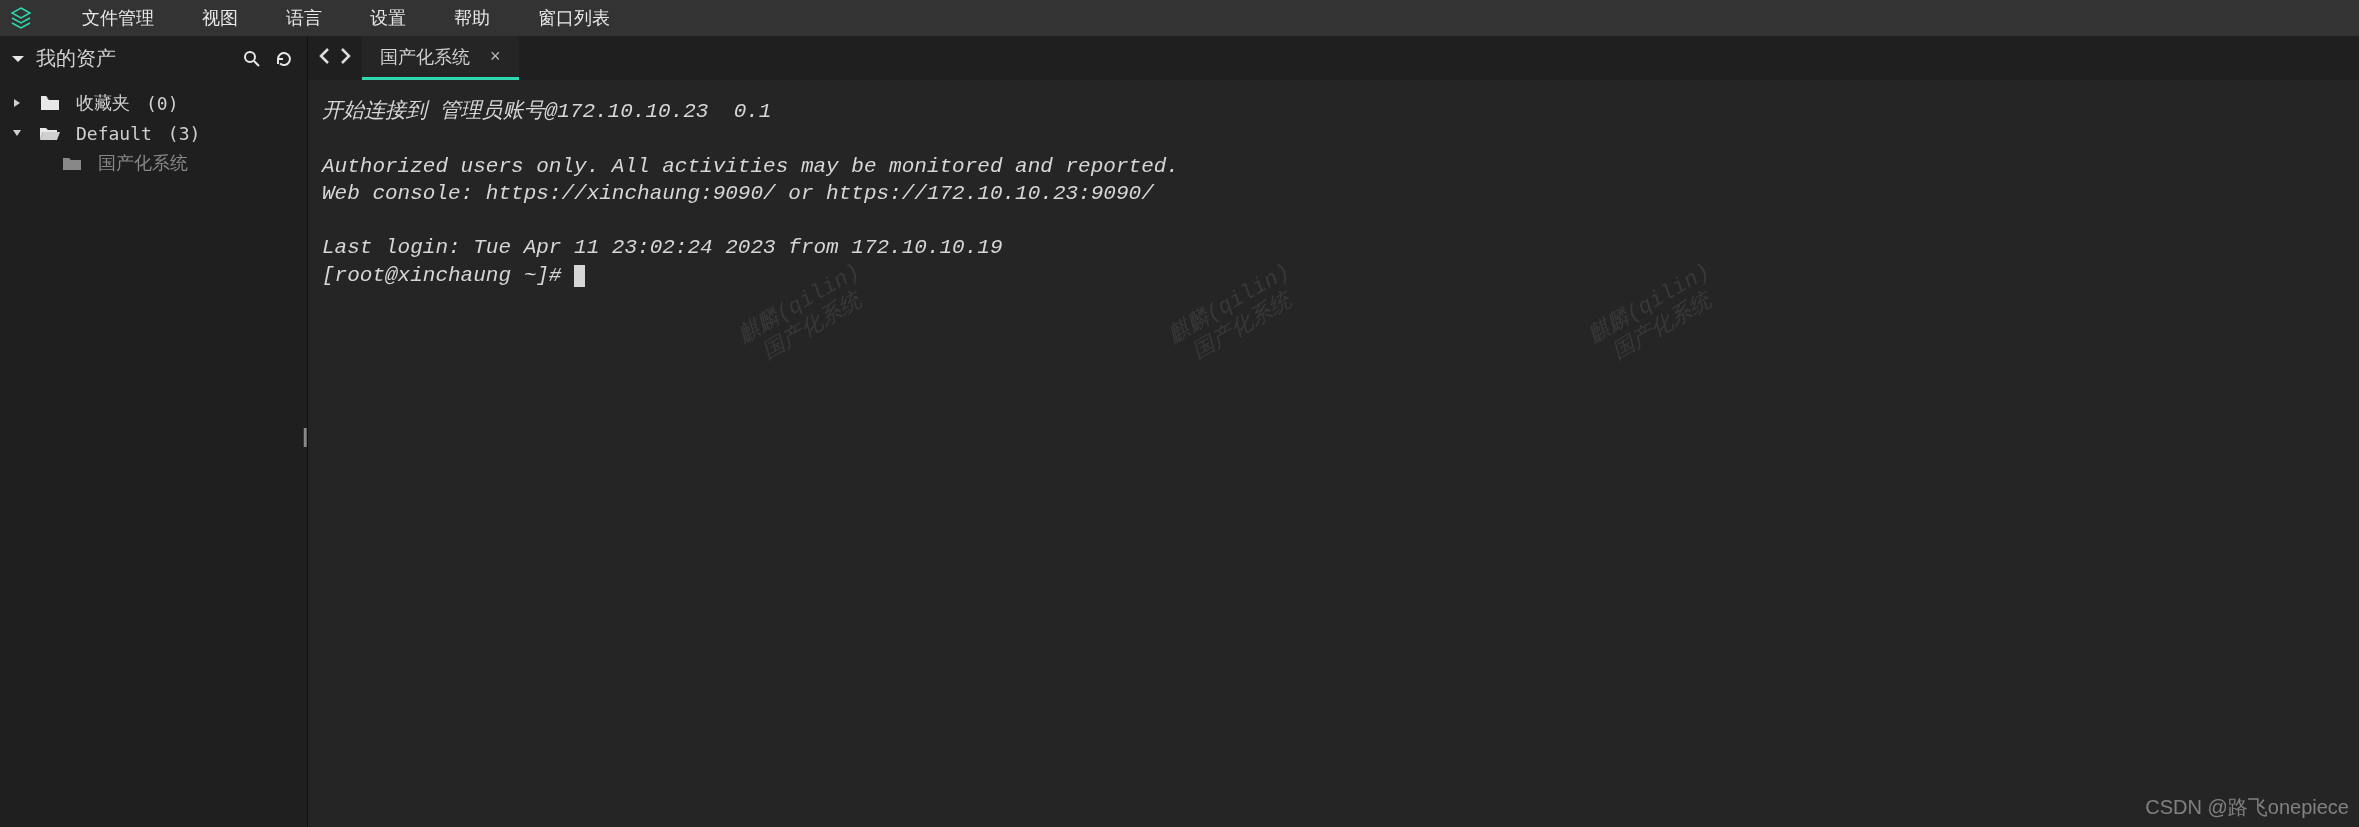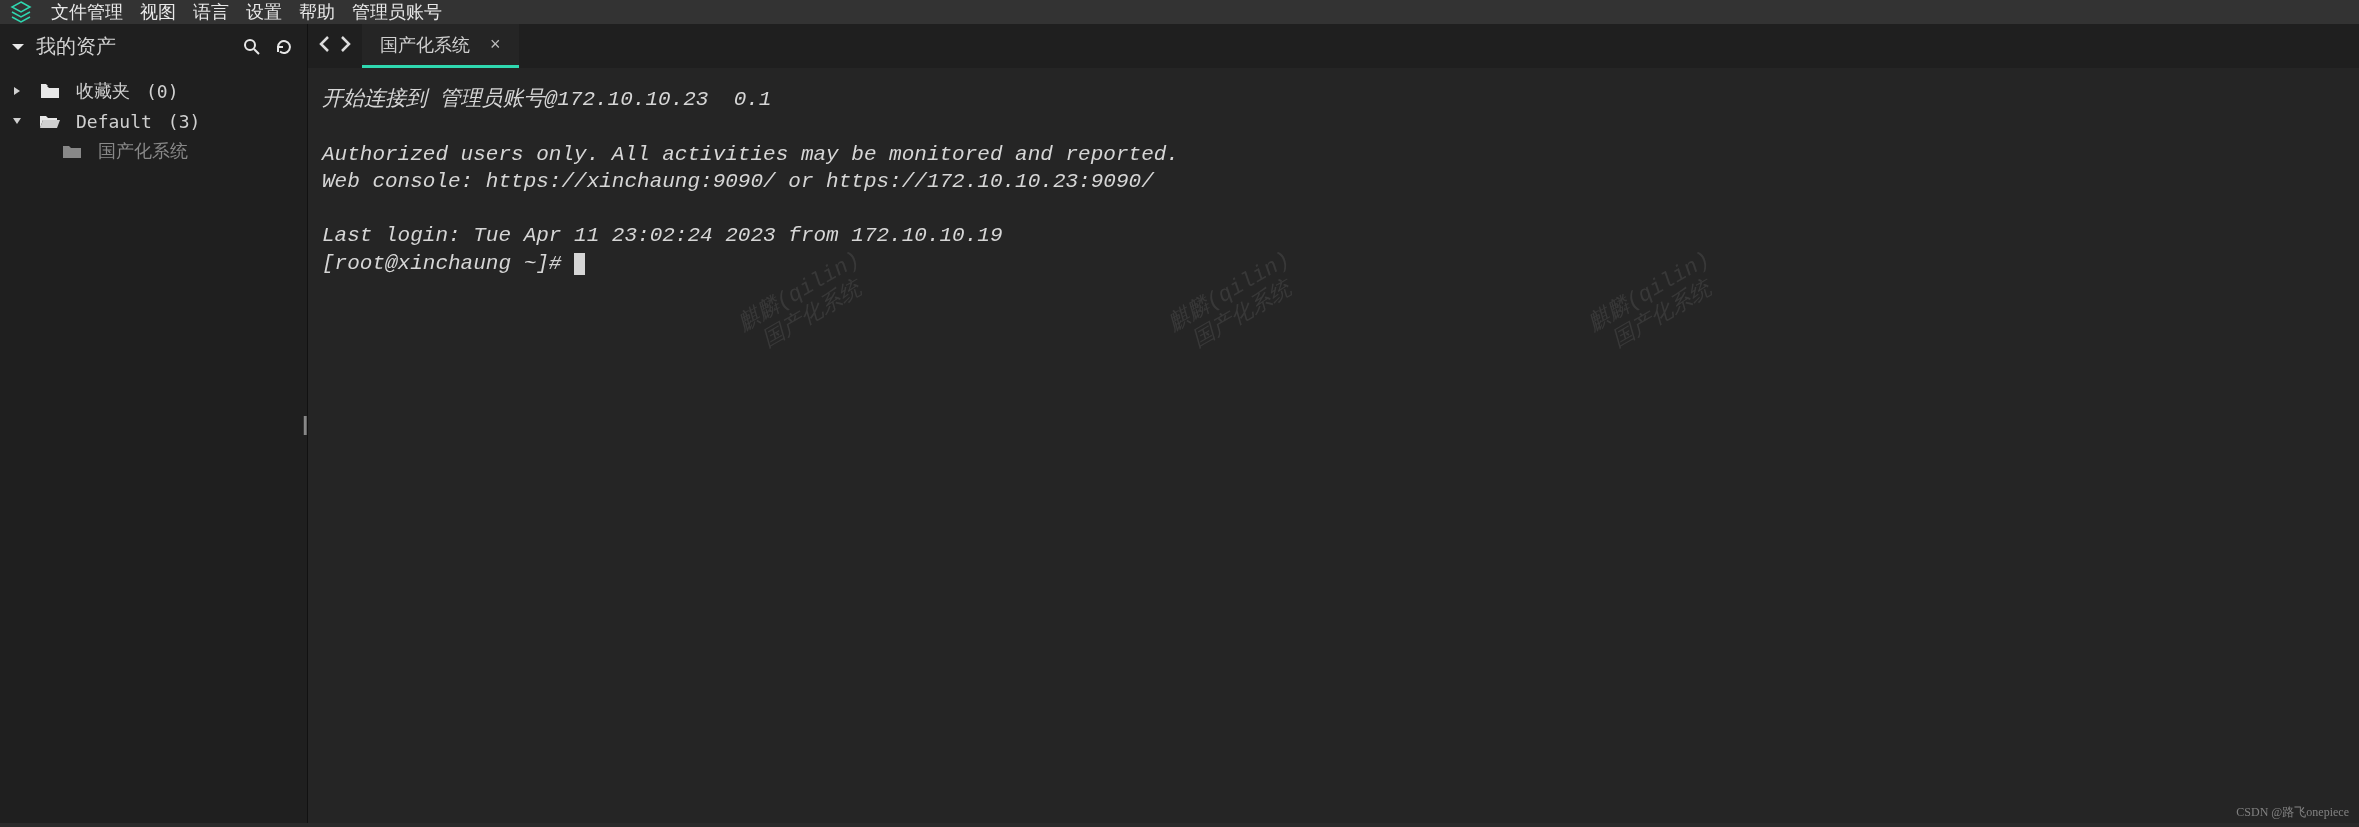--- a/index.html
+++ b/index.html
@@ -6,26 +6,26 @@
 body {
   font-family: "Microsoft YaHei", Arial, sans-serif;
   background: #2a2a2a;
   color: #d0d0d0;
   width: 2359px;
   height: 827px;
   overflow: hidden;
   position: relative;
 }
 .menubar {
-  height: 24px;
+  height: 36px;
   background: #333333;
   display: flex;
   align-items: center;
   padding: 0 8px;
-  gap: 17px;
+  gap: 48px;
   font-size: 18px;
 }
 .logo {
   width: 26px; height: 26px;
   display: flex; align-items: center; justify-content: center;
 }
 .menu-item { cursor: pointer; color: #e8e8e8; }
 .main-row { display: flex; height: calc(100% - 28px); }
 .sidebar {
   width: 308px;
@@ -115,44 +115,44 @@
   font-size: 22px;
   transform: rotate(-30deg);
   pointer-events: none;
   white-space: pre;
   line-height: 1.2;
   text-align: center;
 }
 .csdn {
   position: absolute;
   right: 10px; bottom: 6px;
-  font-size: 12px;
+  font-size: 20px;
   color: rgba(220,220,220,0.5);
-  font-family: Liberation Serif, serif;
+  font-family: Liberation Sans, sans-serif;
 }
 </style>
 </head>
 <body>
 
 <div class="menubar">
   <span class="logo">
     <svg class="icon-svg" width="24" height="24" viewBox="0 0 24 24">
         <g fill="none" stroke="#2fd8b0" stroke-width="1.5">
           <path d="M12 2 L21 7 L12 12 L3 7 Z"></path>
           <path d="M3 12 L12 17 L21 12"></path>
           <path d="M3 17 L12 22 L21 17"></path>
         </g>
       </svg>
   </span>
   <span class="menu-item">文件管理</span>
   <span class="menu-item">视图</span>
   <span class="menu-item">语言</span>
   <span class="menu-item">设置</span>
   <span class="menu-item">帮助</span>
-  <span class="menu-item">管理员账号</span>
+  <span class="menu-item">窗口列表</span>
 </div>
 
 <div class="main-row">
   <div class="sidebar">
     <div class="sidebar-header">
       <div class="sidebar-header-left">
         <span>
           <svg class="icon-svg" width="16" height="16" viewBox="0 0 16 16">
               <path d="M2 5 L8 11 L14 5 Z" fill="#e8e8e8"></path>
             </svg>

